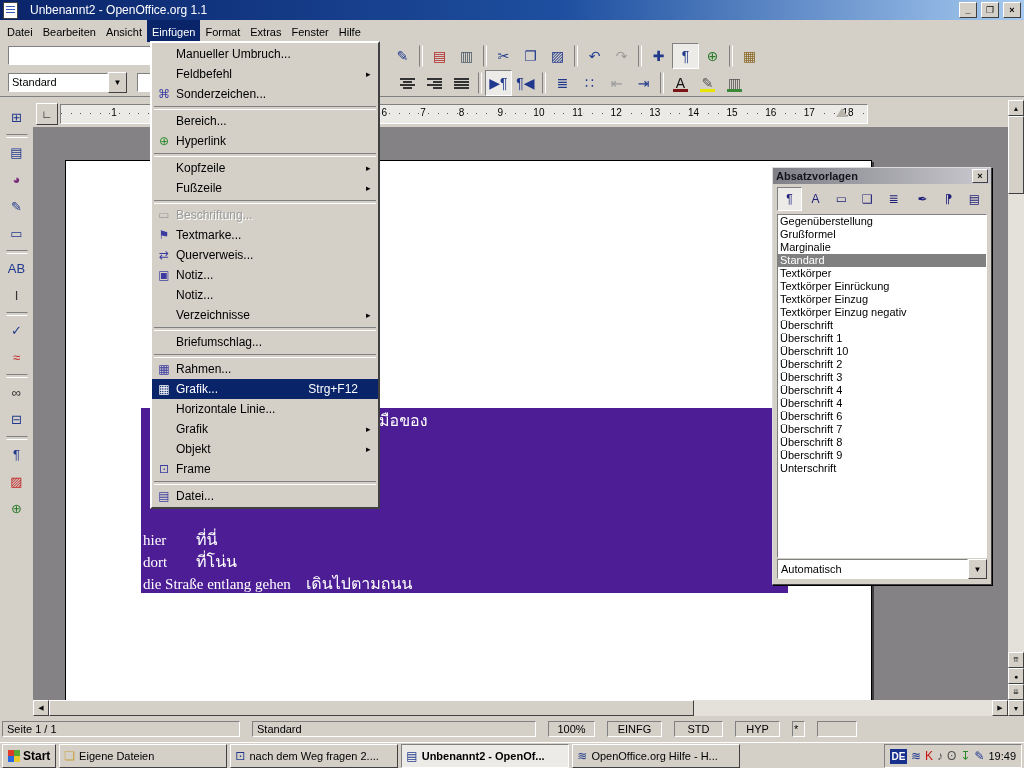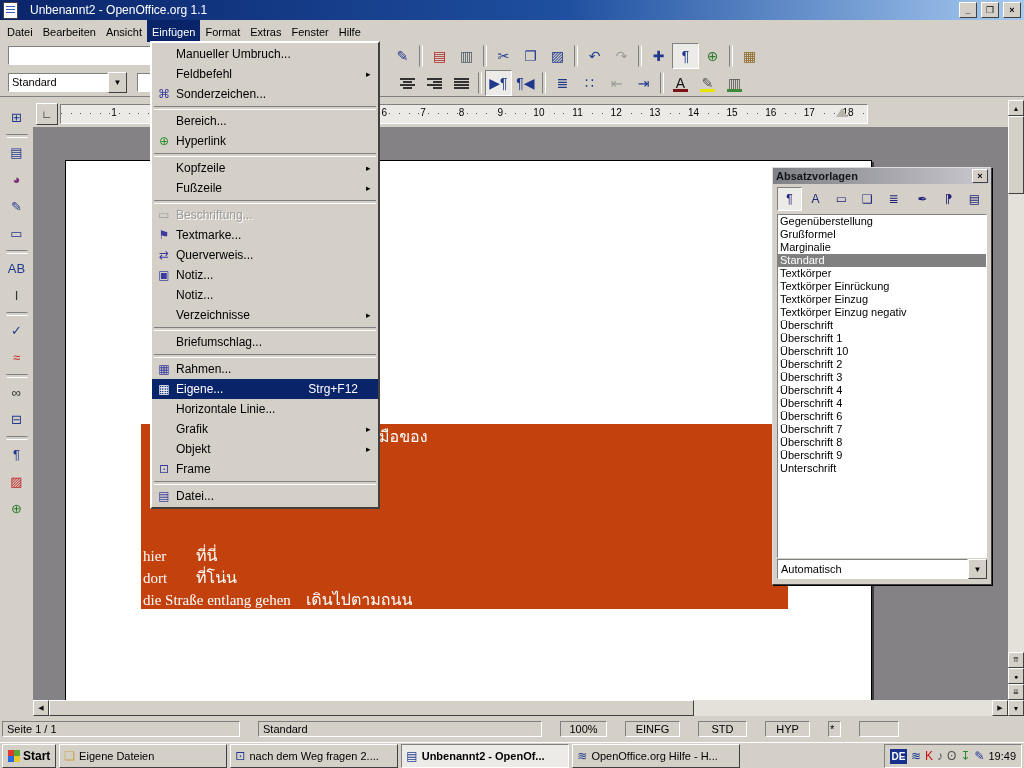--- a/index.html
+++ b/index.html
@@ -66,21 +66,21 @@
     background:repeating-linear-gradient(to right,#555 0 1px,transparent 1px 9.66px);}
   .ruler-num{position:absolute;top:2px;font-size:10px;transform:translateX(-50%);z-index:2;background:#eceae6;padding:0 1px;}
   .margin-num{left:53px;}
   .indent-marker{position:absolute;left:775px;top:3px;width:0;height:0;z-index:3;
     border-left:6px solid transparent;border-right:6px solid transparent;border-bottom:9px solid #b8b4ac;}
 
   
   .docarea{position:absolute;left:33px;top:127px;width:975px;height:573px;background:#848284;overflow:hidden;}
   .page{position:absolute;left:32px;top:33px;width:805px;height:560px;background:#fff;
     border:1px solid #000;box-shadow:2px 2px 0 #3c3c3c;}
-  .sel-block{position:absolute;left:75px;top:263px;width:647px;height:185px;background:#c2410c;color:#fff;}
+  .sel-block{position:absolute;left:75px;top:247px;width:647px;height:185px;background:#4c1d95;color:#fff;}
   .partial-th{position:absolute;left:238px;top:0;font:16px "Liberation Serif","DejaVu Serif",serif;white-space:nowrap;}
   .sel-lines{position:absolute;left:2px;bottom:0;right:0;}
   .docline{height:22px;line-height:22px;white-space:nowrap;font:15px "Liberation Serif","DejaVu Serif",serif;}
   .docline .de{display:inline-block;min-width:38px;margin-right:15px;}
   .docline .th{font-size:16px;}
   .sel-last{position:absolute;left:75px;top:448px;width:515px;height:22px;background:#000;color:#fff;
     line-height:22px;white-space:nowrap;font:15px "Liberation Serif","DejaVu Serif",serif;padding-left:2px;box-sizing:border-box;}
   .sel-last .th{font-size:16px;margin-left:55px;}
 
   
@@ -119,21 +119,21 @@
   
   .vscroll{position:absolute;right:0;top:100px;width:16px;height:616px;background:#e4e1da;}
   .hscroll{position:absolute;left:33px;top:700px;width:975px;height:16px;background:#e4e1da;}
   .sc-btn{position:absolute;width:16px;height:16px;display:flex;align-items:center;justify-content:center;
     font-size:7px;color:#111;box-sizing:border-box;}
   .v-thumb{position:absolute;left:0;top:16px;width:16px;height:78px;box-sizing:border-box;}
   .h-thumb{position:absolute;left:16px;top:0;width:645px;height:16px;box-sizing:border-box;}
 
   
   .statusbar{position:absolute;left:0;top:718px;right:0;height:22px;background:#d4d0c8;
-    display:flex;align-items:center;padding:0 2px;gap:18px;font-size:11px;}
+    display:flex;align-items:center;padding:0 2px;gap:12px;font-size:11px;}
   .sb-cell{height:16px;line-height:15px;padding:0 4px;border:1px solid;border-color:#808080 #fff #fff #808080;
     background:#d4d0c8;white-space:nowrap;overflow:hidden;box-sizing:border-box;flex:none;}
 
   
   .taskbar{position:absolute;left:0;top:742px;right:0;height:26px;background:#d4d0c8;
     border-top:1px solid #fff;display:flex;align-items:center;padding:0 2px;gap:3px;}
   .start{height:22px;display:flex;align-items:center;gap:3px;padding:0 5px;font-weight:bold;font-size:12px;flex:none;}
   .flag{width:12px;height:12px;display:grid;grid-template-columns:6px 6px;grid-template-rows:6px 6px;}
   .flag i:nth-child(1){background:#e03a2a;} .flag i:nth-child(2){background:#58a832;}
   .flag i:nth-child(3){background:#2a6ae0;} .flag i:nth-child(4){background:#e8c82a;}
@@ -538,21 +538,21 @@
         
       </div>
       <div class="menu-item">
         <span class="mi-icon" style="color: rgb(58, 58, 160);">▦</span>
         <span class="mi-label">Rahmen...</span>
         <span class="mi-short"></span>
         <span class="mi-sub"></span>
       </div>
       <div class="menu-item sel">
         <span class="mi-icon" style="color: rgb(255, 255, 255);">▦</span>
-        <span class="mi-label">Eigene...</span>
+        <span class="mi-label">Grafik...</span>
         <span class="mi-short">Strg+F12</span>
         <span class="mi-sub"></span>
       </div>
       <div class="menu-item">
         <span class="mi-icon"></span>
         <span class="mi-label">Horizontale Linie...</span>
         <span class="mi-short"></span>
         <span class="mi-sub"></span>
       </div>
       <div class="menu-item">

